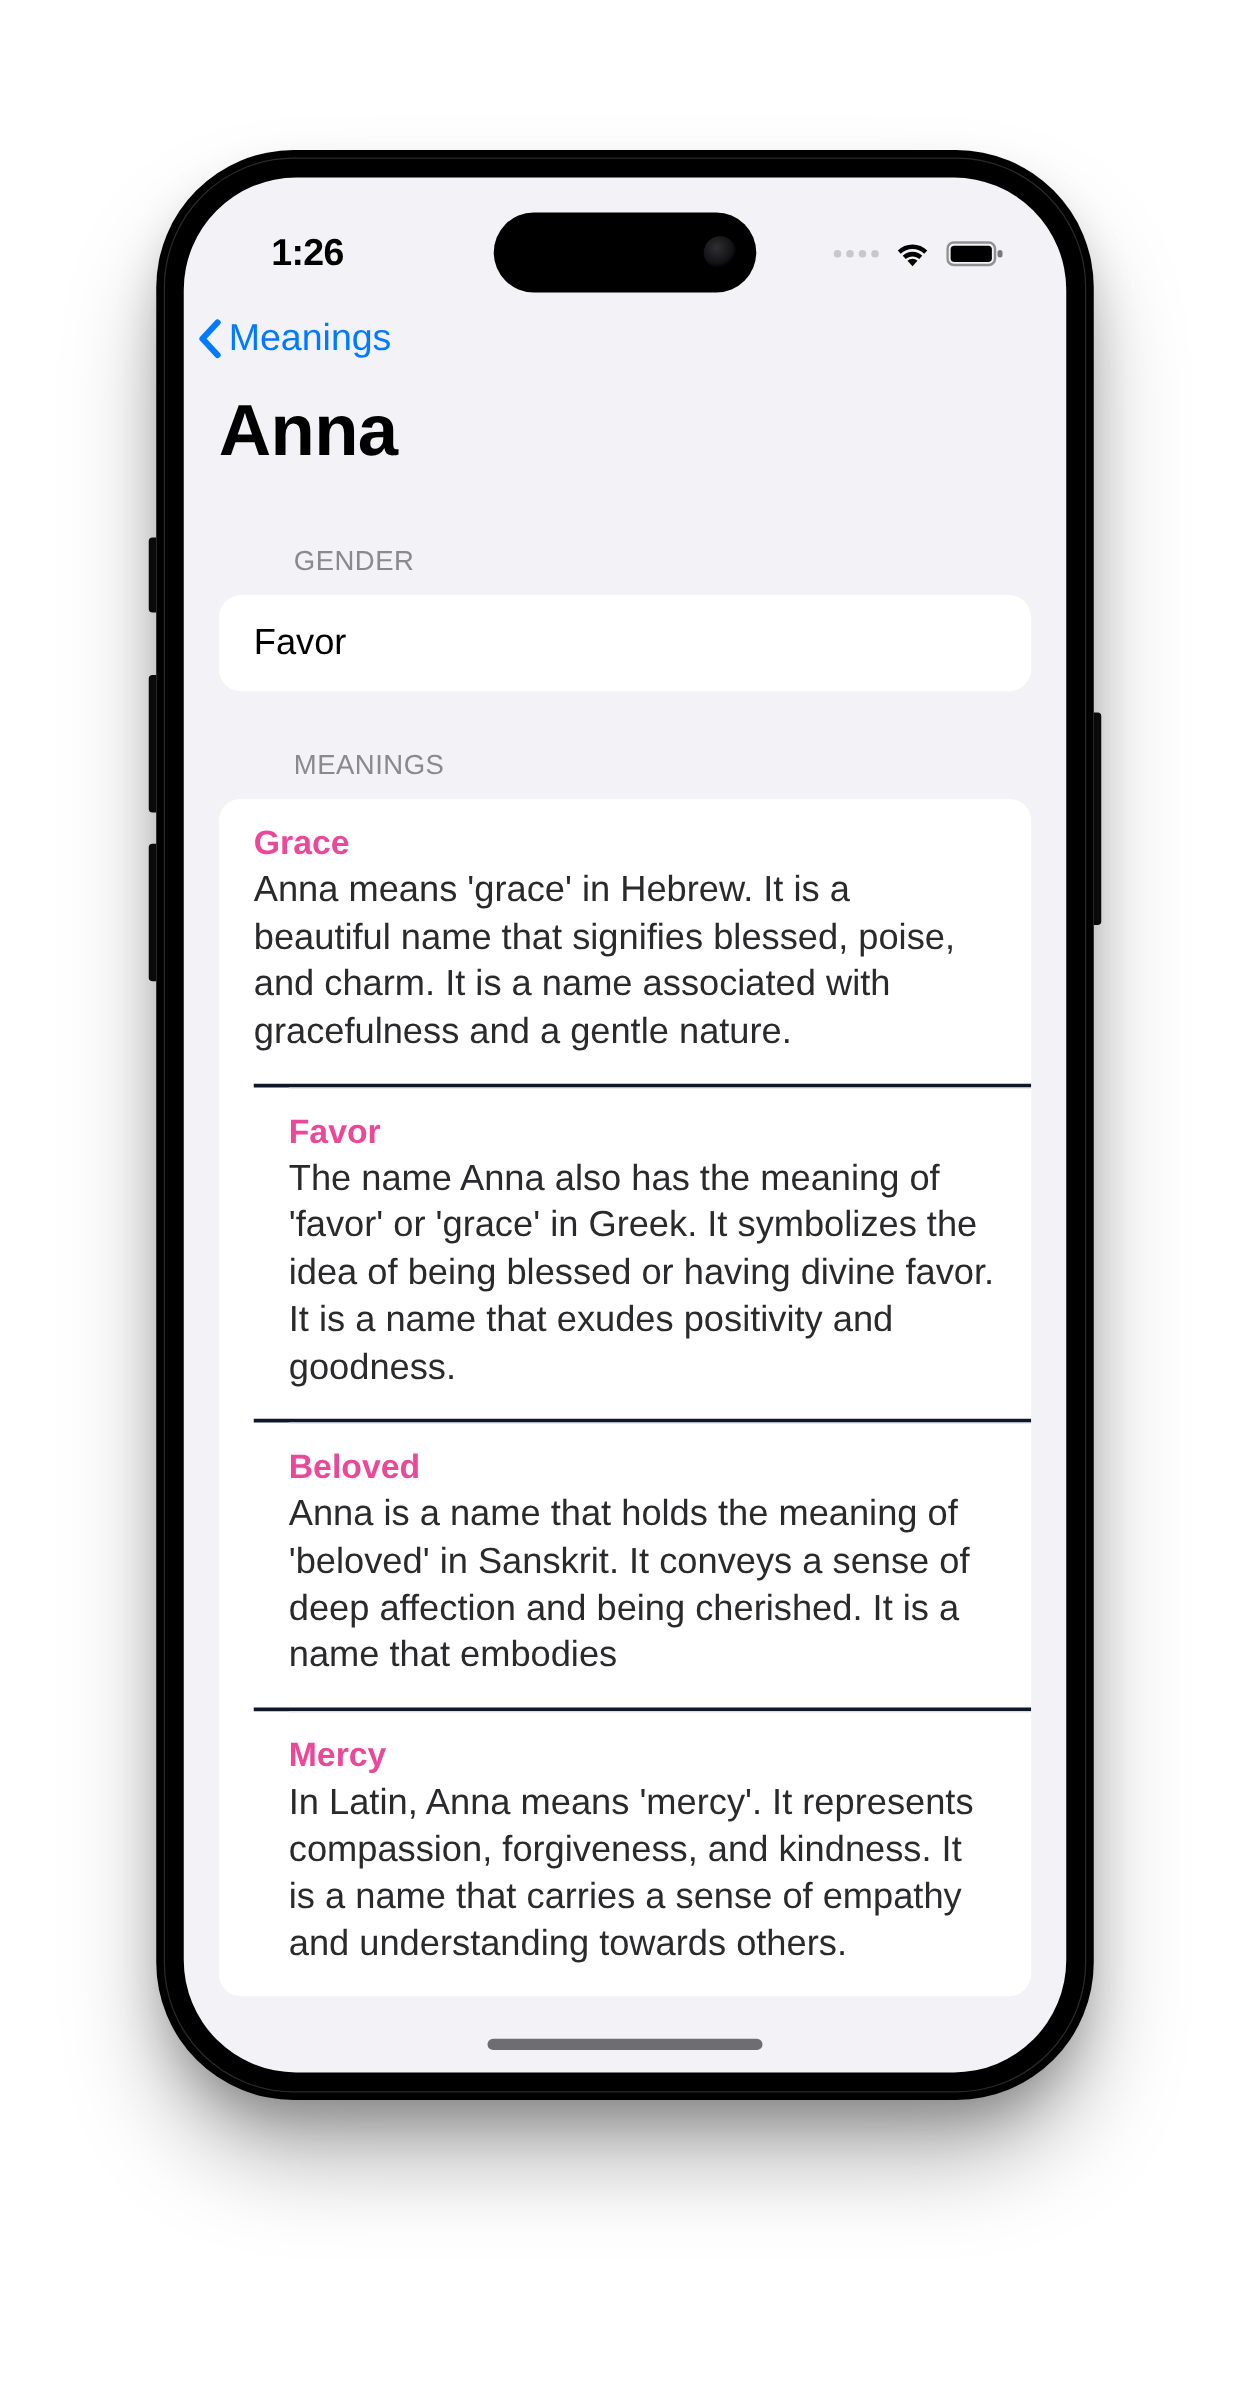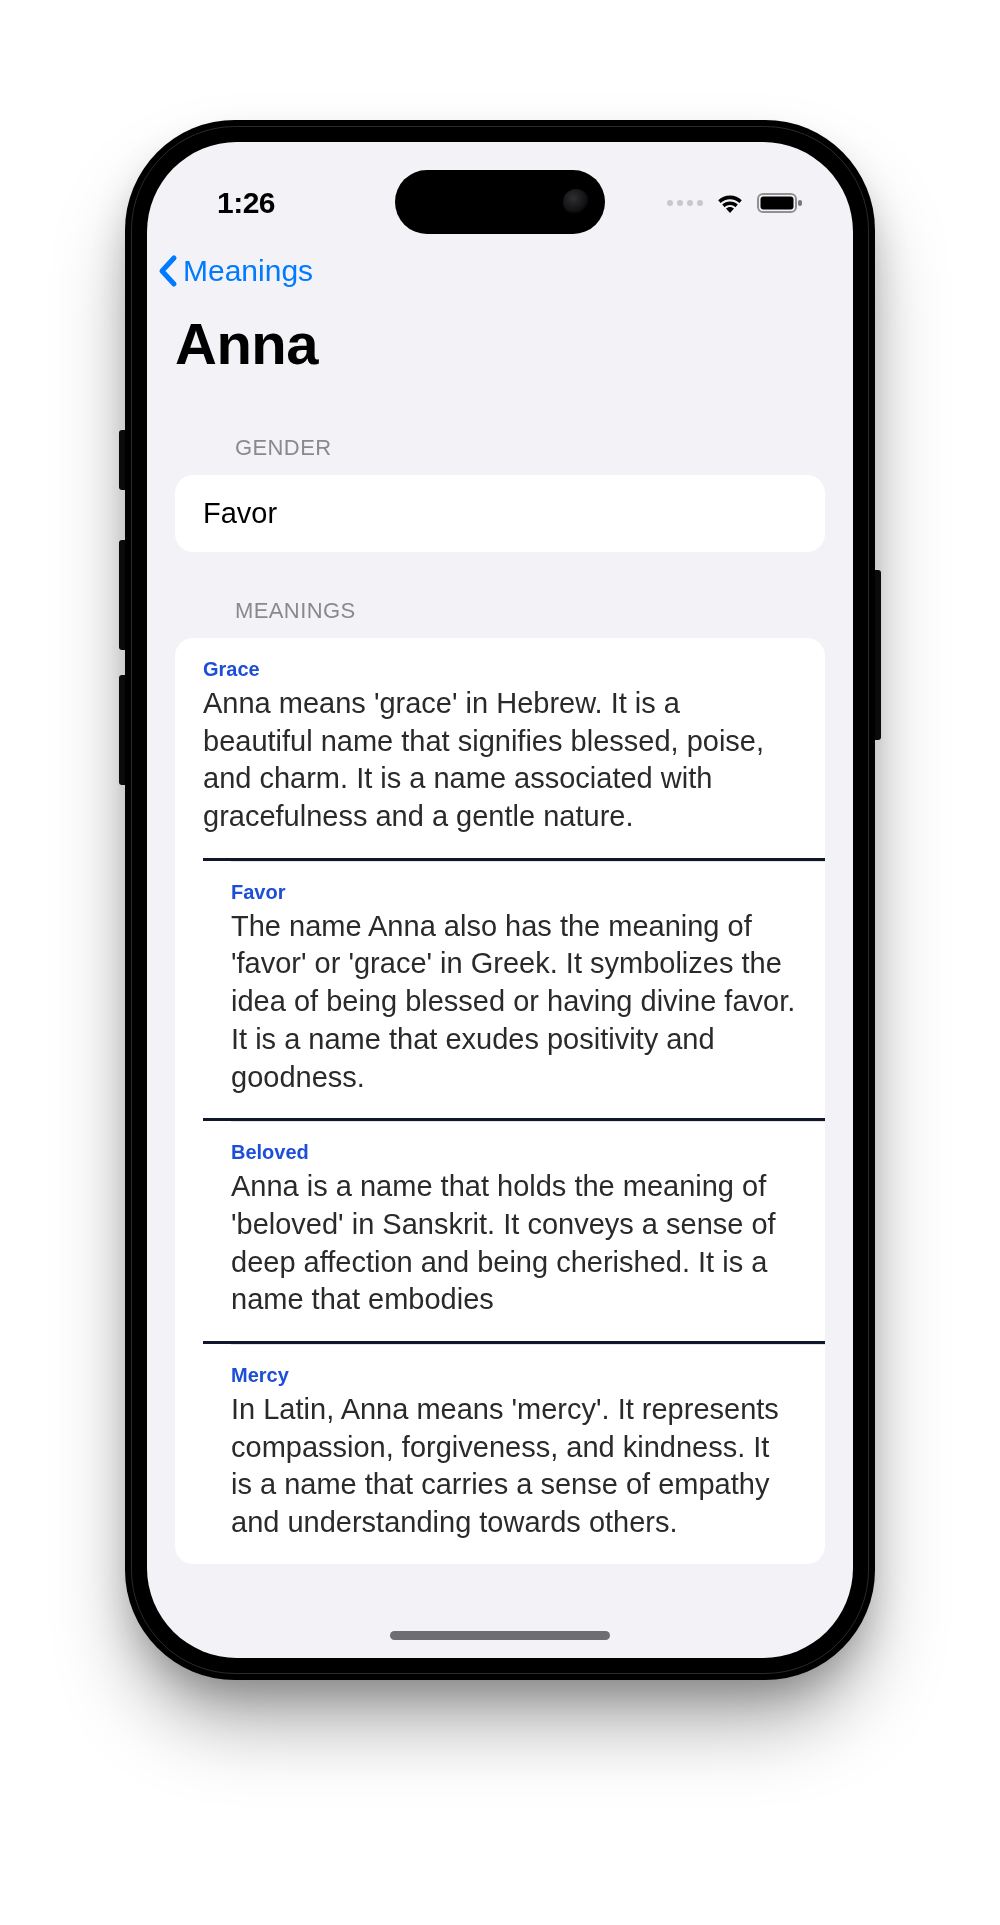--- a/index.html
+++ b/index.html
@@ -169,22 +169,22 @@
       padding: 20px 28px 22px 28px;
     }
     .meaning-cell + .meaning-cell{
       border-top:3px solid #0f172a;
       margin-left:28px;
       padding-left:0;
       padding-right:28px;
     }
     .m-title{
       font-weight:600;
-      font-size:20px;
-      color:#1d4ed8;
+      font-size:27px;
+      color:#ec4899;
       margin-bottom:4px;
     }
     .m-body{
       font-size:29px;
       line-height:1.3;
       color:#2a2a2c;
     }
     .meaning-cell.sep{
       position:relative;
       padding-left:28px;

